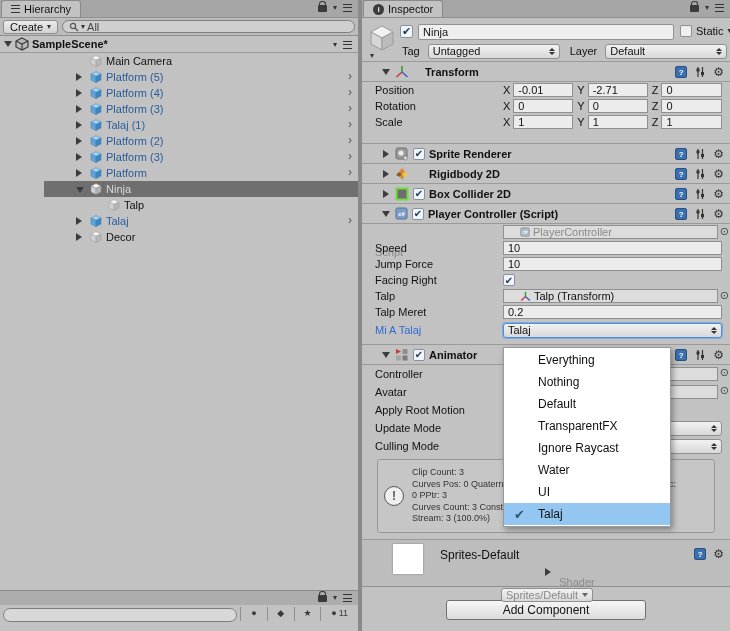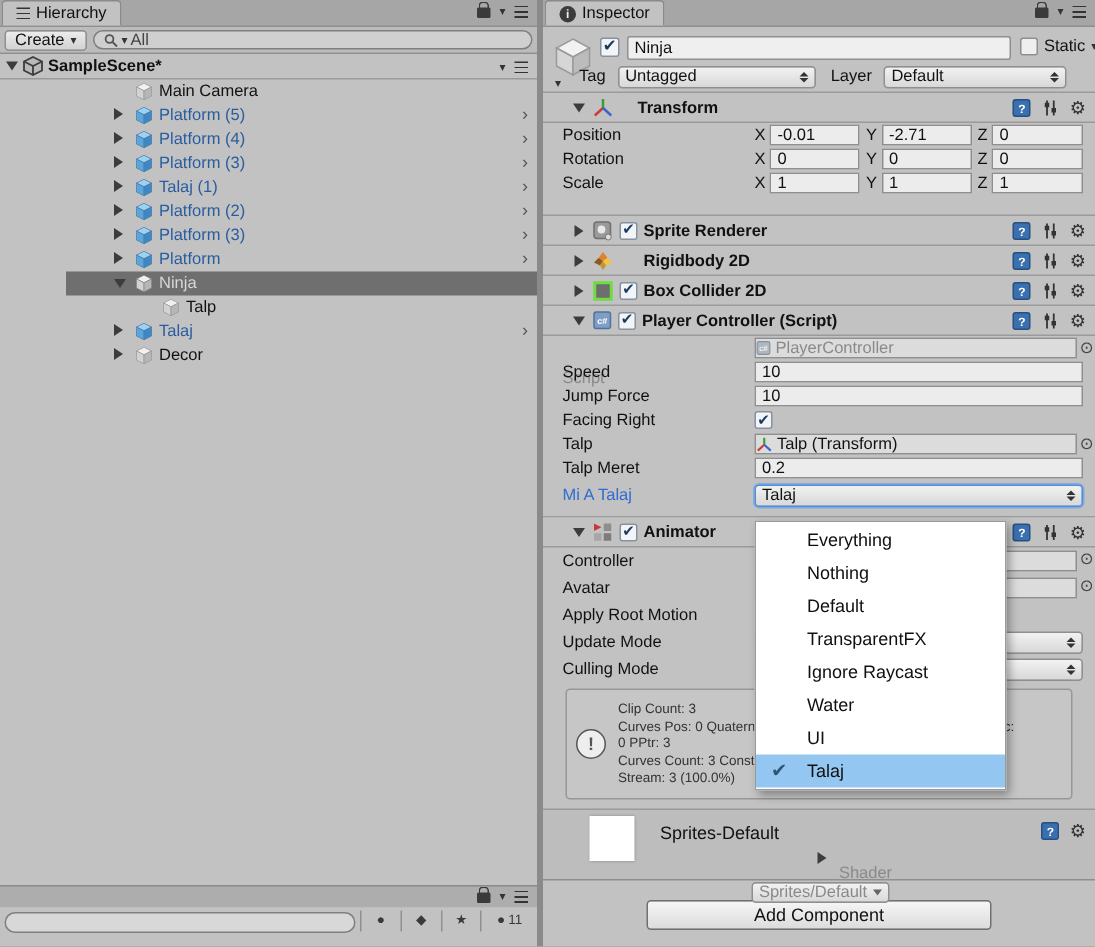--- a/index.html
+++ b/index.html
@@ -97,21 +97,21 @@
   .gear { font-family:"DejaVu Sans",sans-serif; font-size:12px; color:#333; line-height:12px; font-weight:normal; }
 
   .prop-row { height:16px; display:flex; align-items:center; padding-left:13px; position:relative; }
   .prop-label { width:128px; flex:none; white-space:nowrap; }
   .prop-label.gray { color:#8a8a8a;margin-top:39px; }
   .prop-label.blue { color:#2f6bd0; }
   .prop-value { flex:1; margin-right:8px; display:flex; align-items:center; }
   .tfield { flex:1; height:14px; background:#ececec; border:1px solid #8f8f8f;
     display:flex; align-items:center; padding:0 4px; }
   .objfield { flex:1; height:14px; background:#dcdcdc; border:1px solid #8f8f8f;
-    display:flex; align-items:center; padding:0 0; gap:3px; }
+    display:flex; align-items:center; padding:0 16px; gap:3px; }
   .obj-picker { position:absolute; right:1px; top:1px; color:#444; font-size:11px; }
   .prop-value.with-picker { margin-right:12px; }
 
   .xyz { flex:1; display:flex; gap:4px; margin-right:8px; }
   .xyz .cell { flex:1; display:flex; align-items:center; gap:3px; }
 
   #transform-section { padding-bottom:13px; border-bottom:1px solid #9a9a9a; }
   #transform-section .prop-row { height:16px; }
   #pc-section { border-bottom:1px solid #9a9a9a; padding-bottom:4px; }
   .focus-select { border:1px solid #4a90e2; box-shadow:0 0 0 1px rgba(90,150,230,.55); }
@@ -130,21 +130,21 @@
     box-shadow:0 0 2px rgba(0,0,0,.3); }
   .mat-title { position:absolute; left:78px; top:8px; font-size:12px; }
   .mat-row { position:absolute; left:0; top:28px; width:100%; height:16px; display:flex; align-items:center;flex-direction:column; }
   .mat-fold { margin-left:4px; }
   .shader-label { margin-left:62px; color:#8a8a8a; }
   .mat-select { margin-left:10px; flex:1; margin-right:8px; height:14px; }
   .mat-select .dn-only { width:0; height:0; border-left:3px solid transparent;
     border-right:3px solid transparent; border-top:4px solid #666; }
 
   .add-wrap { display:flex; justify-content:center; margin-top:13px; }
-  .add-btn { width:230px; height:20px; background:linear-gradient(#f6f6f6,#dcdcdc);
+  .add-btn { width:200px; height:20px; background:linear-gradient(#f6f6f6,#dcdcdc);
     border:1px solid #707070; border-radius:3px; font-size:12px; display:flex;
     align-items:center; justify-content:center; }
 
   
   .layer-dropdown { position:absolute; left:141px; top:347px; width:168px; z-index:10;
     background:#fff; border:1px solid #9a9a9a; box-shadow:2px 3px 6px rgba(0,0,0,.35);
     padding:1px 0; }
   .dd-item { height:22px; display:flex; align-items:center; padding-left:34px; font-size:12px;
     color:#101010; position:relative; }
   .dd-item.selected { background:#93c7f2; }
@@ -366,21 +366,21 @@
     <span class="checkbox go-active">✔</span>
     <div class="name-field">
       <span>Ninja</span>
     </div>
     <div class="static-wrap">
       <span class="static-box"></span>
       <span>Static</span>
       <span class="menu-caret">▾</span>
     </div>
     <div class="go-row2">
-      <span style="margin-left:24px">Tag</span>
+      <span style="margin-left:40px">Tag</span>
       <div class="select" style="margin-left:8px;width:132px">
         <span class="sv">Untagged</span>
         <span class="ud">
             <i class="up"></i>
             <i class="dn"></i>
           </span>
       </div>
       <span style="margin-left:10px">Layer</span>
       <div class="select" style="margin-left:8px;width:122px">
         <span class="sv">Default</span>

